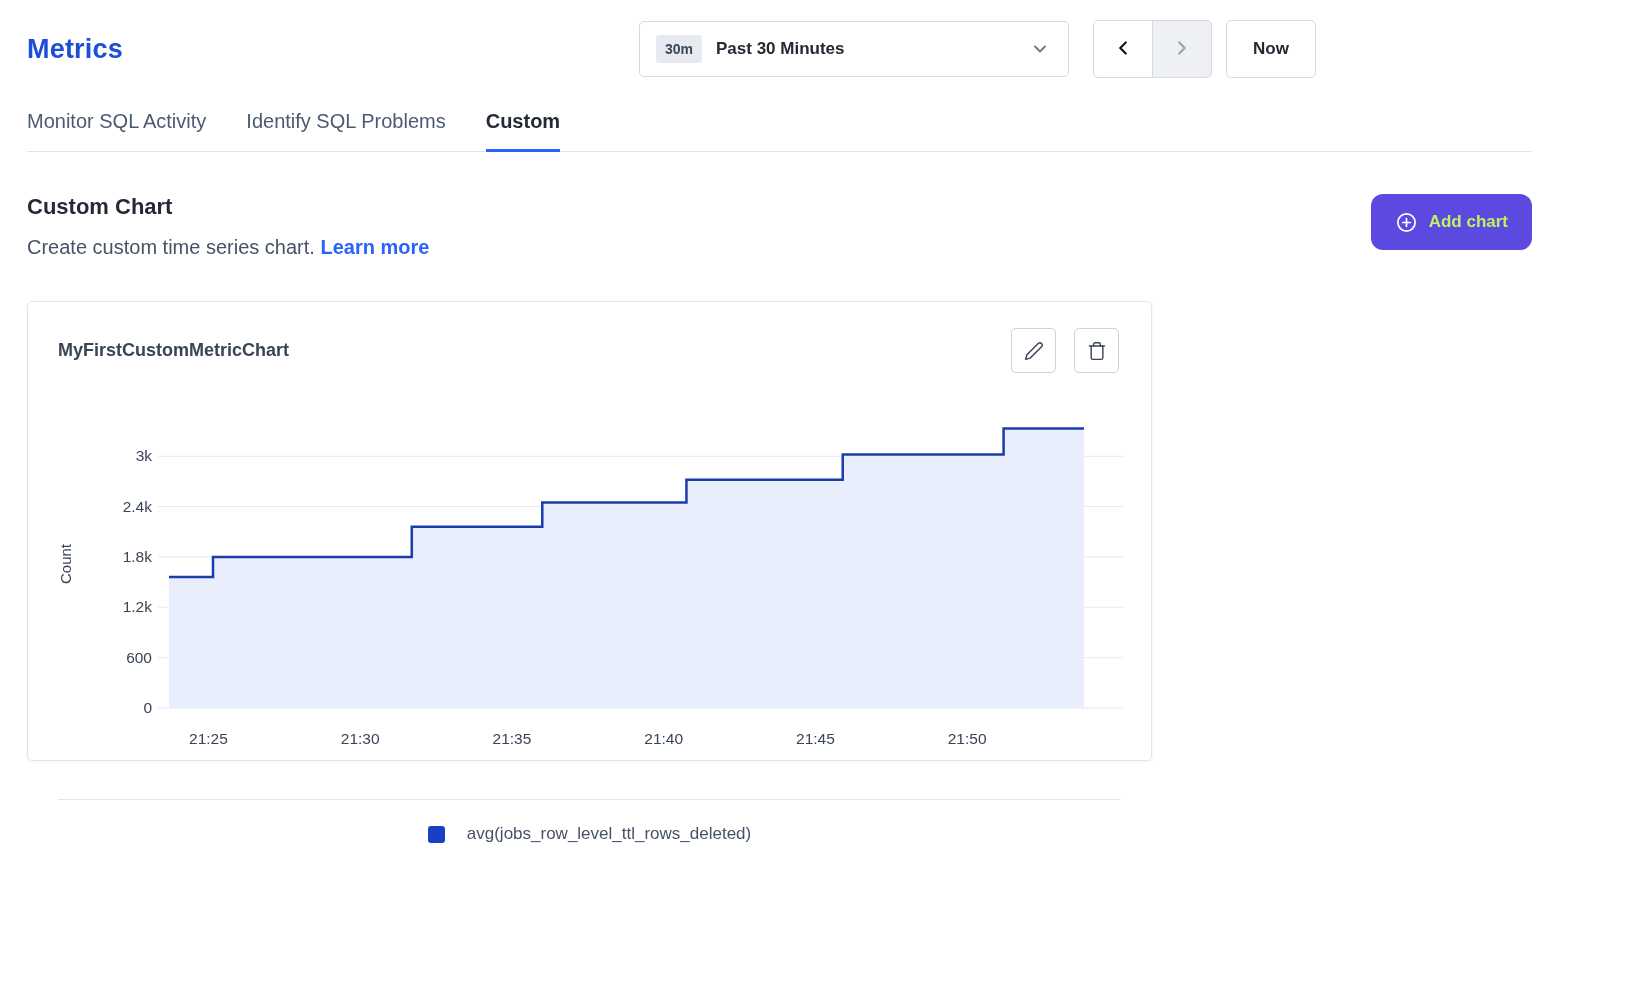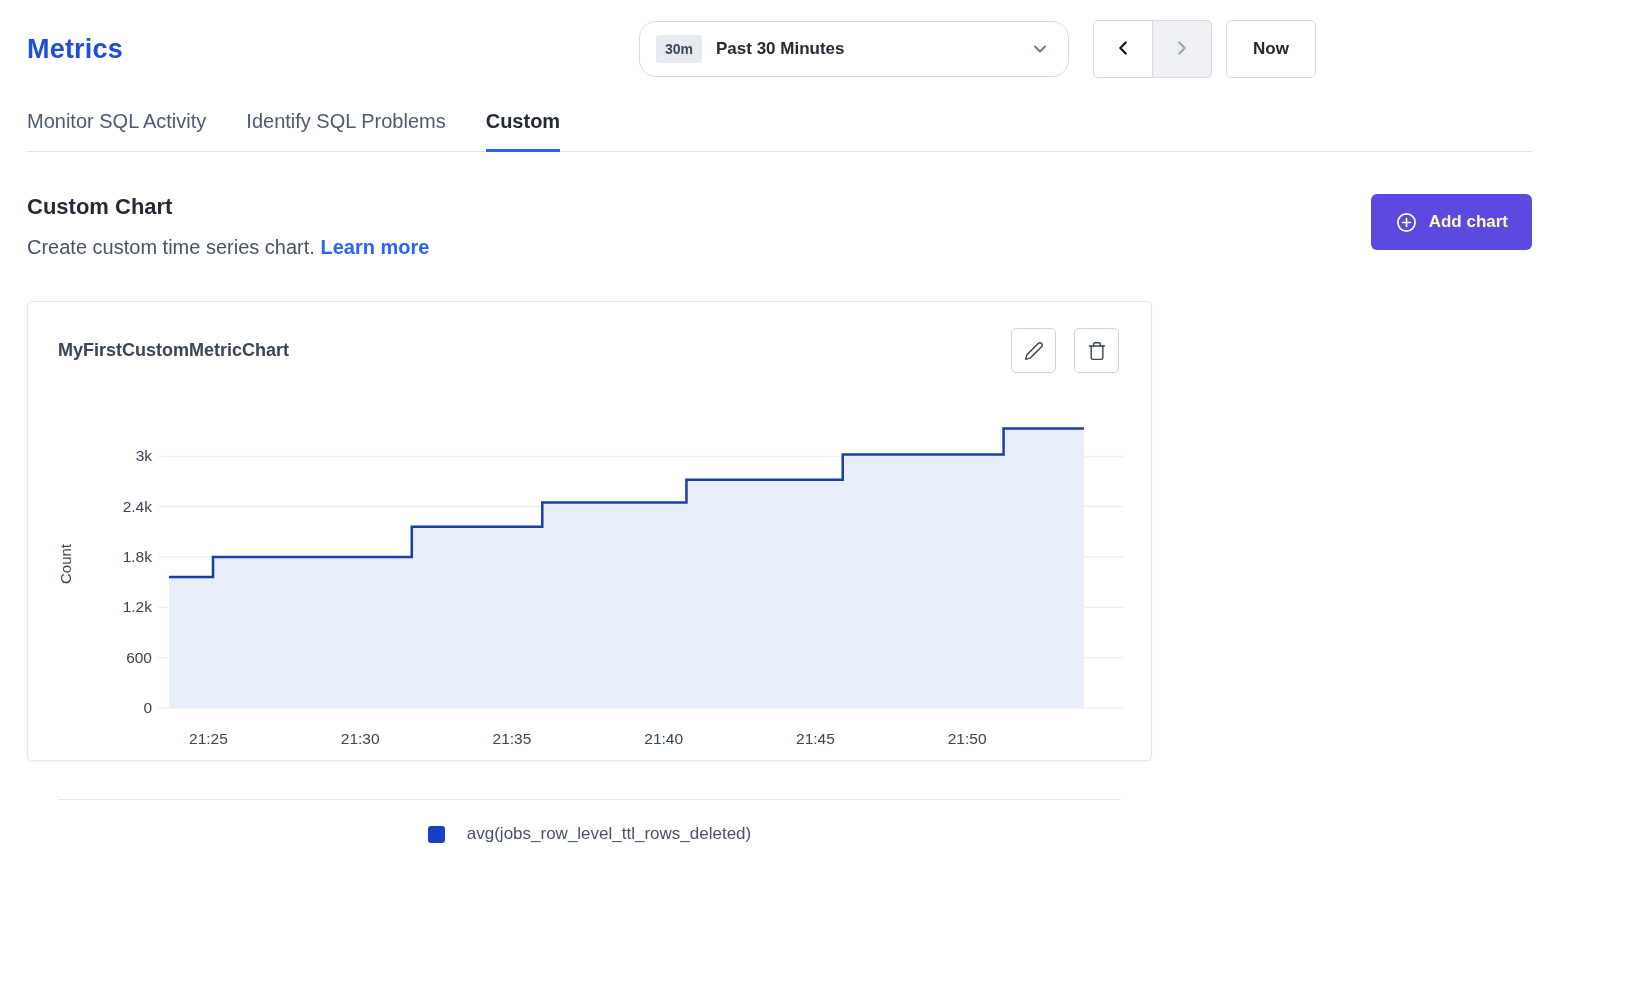--- a/index.html
+++ b/index.html
@@ -26,21 +26,21 @@
     color: #1d4ed8;
     margin: 0;
     letter-spacing: 0.2px;
   }
   .time-controls { display: flex; align-items: center; }
 
   .time-dropdown {
     width: 430px;
     height: 56px;
     border: 1px solid #d6dae3;
-    border-radius: 17px;
+    border-radius: 5px;
     background: #fff;
     display: flex;
     align-items: center;
     padding: 0 18px 0 16px;
     cursor: pointer;
   }
   .time-badge {
     background: #e7eaf0;
     color: #394455;
     font-size: 14px;
@@ -102,23 +102,23 @@
     align-items: flex-start;
     margin: 42px 118px 0 27px;
   }
   .section-title { font-size: 22px; font-weight: 700; margin: 0; color: #242a35; }
   .section-sub { margin: 16px 16px 0 0; font-size: 20px; color: #475266; }
   .learn-more { color: var(--accent-blue, #2962ff); font-weight: 600; text-decoration: none; cursor: pointer; }
 
   .add-chart-btn {
     display: flex; align-items: center; gap: 11px;
     background: var(--button-purple, #5c49e0);
-    color: #fef9c3;
+    color: #bef264;
     border: none;
-    border-radius: 6px;
+    border-radius: 12px;
     height: 56px;
     padding: 0 24px;
     font-family: inherit;
     font-size: 17px; font-weight: 700;
     cursor: pointer;
   }
 
   
   .chart-card {
     position: relative;

